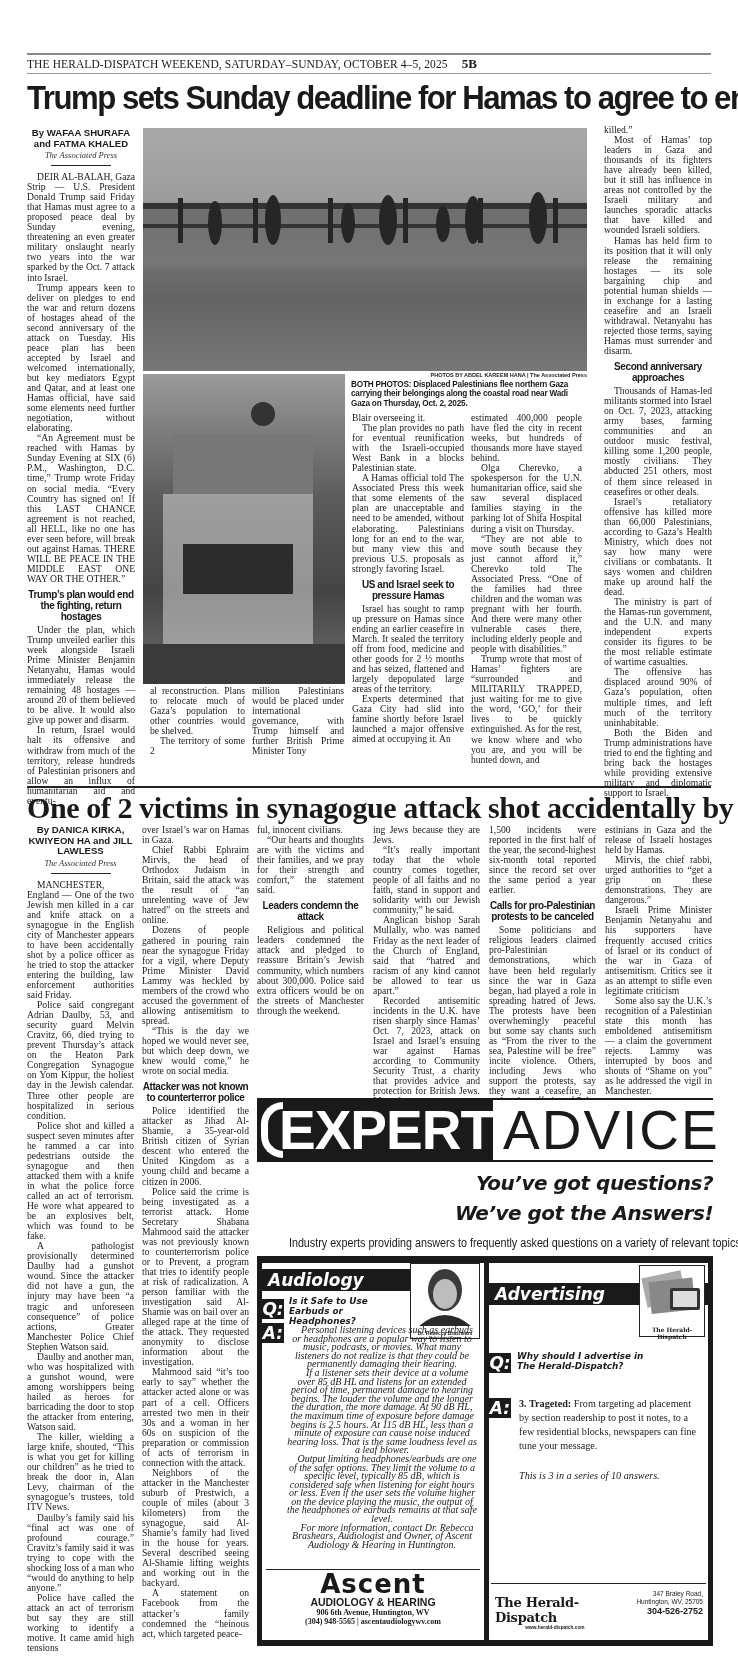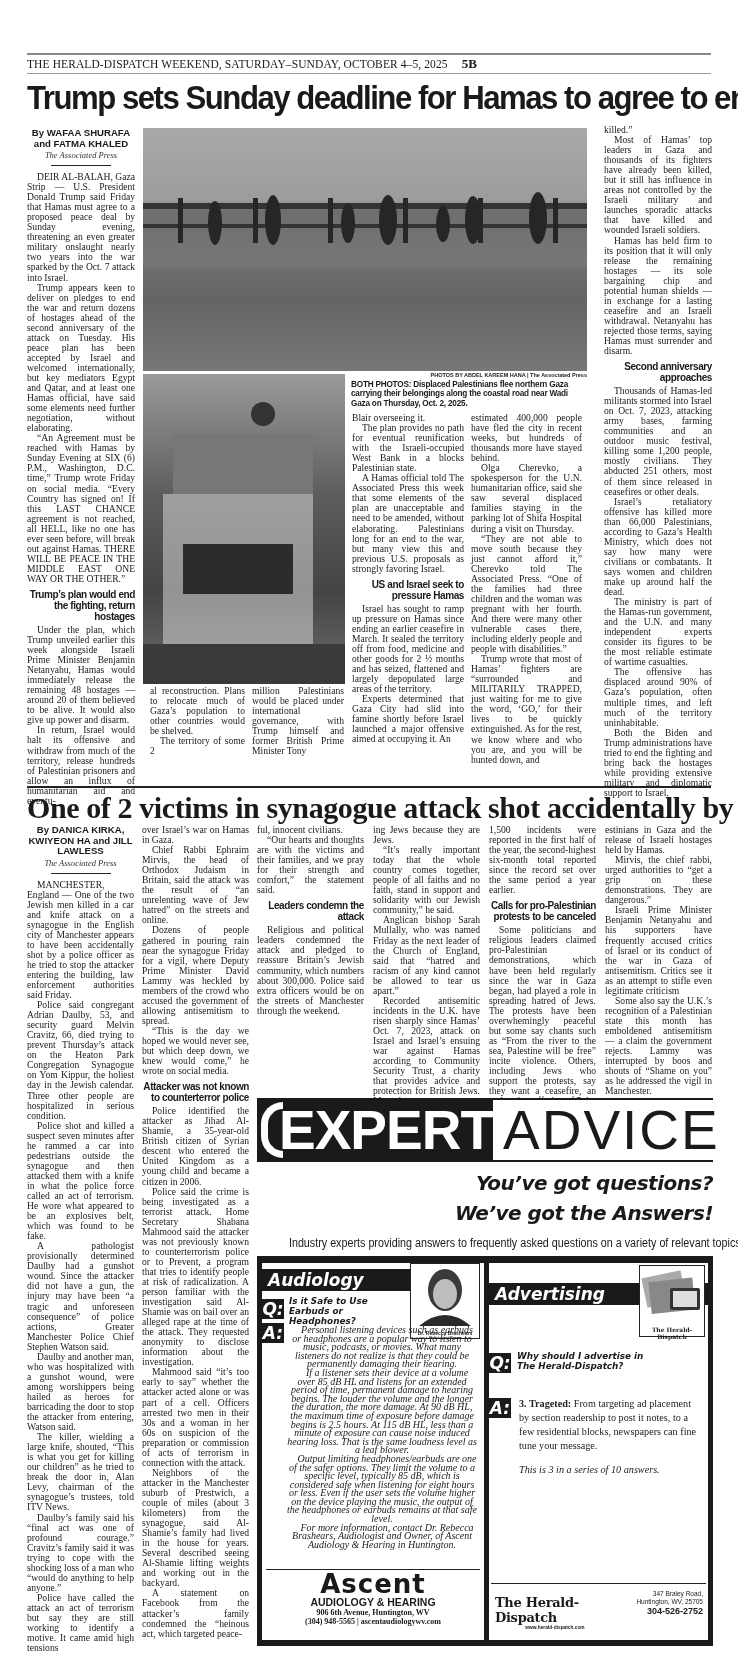--- a/index.html
+++ b/index.html
@@ -9,21 +9,21 @@
 .folio{left:27px;top:56px;width:684px;height:18px;font-size:11.5px;text-align:left;letter-spacing:0.1px;font-family:Liberation Serif, serif}
 .folio .pg{font-weight:bold;margin-left:14px;font-size:13px}
 .rule-folio{left:27px;top:73px;width:684px;height:1px;background:#999}
 .hed1{left:27px;top:78px;width:690px;font-family:"Liberation Sans",sans-serif;font-weight:bold;font-size:33.5px;letter-spacing:-1.6px;transform:scaleX(0.93);transform-origin:left top;white-space:nowrap;line-height:40px}
 .col{position:absolute;font-size:9.6px;line-height:10.05px;text-align:justify;hyphens:auto}
 .col p{text-indent:10px}
 .col p.noind{text-indent:0}
 .byline{font-family:"Liberation Sans",sans-serif;font-weight:bold;font-size:9.6px;text-align:center;line-height:10.5px}
 .agency{font-style:italic;font-size:8.5px;text-align:center;color:#333;margin-top:1px}
 .byrule{width:60px;height:1px;background:#222;margin:5px auto 6px}
-.subhed{font-family:"Liberation Sans",sans-serif;font-weight:bold;font-size:10px;line-height:11px;letter-spacing:-0.4px;margin:5px 0 3px;text-align:right}
+.subhed{font-family:"Liberation Sans",sans-serif;font-weight:bold;font-size:10px;line-height:11px;letter-spacing:-0.4px;margin:5px 0 3px;text-align:center}
 .photo{background:#7a7a7a;overflow:hidden}
 .credit{font-family:"Liberation Sans",sans-serif;font-size:5.5px;font-weight:bold;text-align:right}
 .cutline{font-family:"Liberation Sans",sans-serif;font-size:8.2px;line-height:9.3px;font-weight:bold;letter-spacing:-0.2px}
 .rule-mid{left:27px;top:786px;width:684px;height:2px;background:#222}
 .hed2{left:27px;top:791px;width:690px;font-family:"Liberation Serif",serif;font-size:30px;white-space:nowrap;line-height:34px;letter-spacing:-0.4px}
 .ad{left:257px;top:1098px;width:456px;height:548px}
 .ad-banner{position:absolute;left:0;top:0;width:456px;height:64px;background:#1a1a1a}
 .ad-banner .exp{position:absolute;left:22px;top:2px;font-family:"Liberation Sans",sans-serif;font-weight:bold;font-size:55px;color:#fff;letter-spacing:-1px;line-height:60px}
 .ad-banner .adv{position:absolute;left:236px;top:2px;font-family:"Liberation Sans",sans-serif;font-size:55px;color:#1a1a1a;background:#fff;padding:0 10px;line-height:60px;letter-spacing:2px}
 .ad-leftbracket{position:absolute;left:4px;top:4px;width:22px;height:56px;border:7px solid #fff;border-right:none;border-radius:30px 0 0 30px}
@@ -104,21 +104,21 @@
     <circle cx="120" cy="40" r="12" fill="#333"></circle>
     <rect x="0" y="270" width="202" height="40" fill="#3a3a3a"></rect>
   </svg>
 </div>
 
 <div class="col" style="left:150px;top:686px;width:95px">
   <p class="noind">al reconstruction. Plans to relocate much of Gaza’s population to other countries would be shelved.</p>
   <p>The territory of some 2</p>
 </div>
 <div class="col" style="left:252px;top:686px;width:92px">
-  <p class="noind">million Palestinians would be placed under international governance, with Trump himself and former British Prime Minister Tony</p>
+  <p class="noind">million Palestinians would be placed under international governance, with Trump himself and further British Prime Minister Tony</p>
 </div>
 
 <div class="col" style="left:352px;top:413px;width:112px">
   <p class="noind">Blair overseeing it.</p>
   <p>The plan provides no path for eventual reunification with the Israeli-occupied West Bank in a blocks Palestinian state.</p>
   <p>A Hamas official told The Associated Press this week that some elements of the plan are unacceptable and need to be amended, without elaborating. Palestinians long for an end to the war, but many view this and previous U.S. proposals as strongly favoring Israel.</p>
   <div class="subhed">US and Israel seek to pressure Hamas</div>
   <p>Israel has sought to ramp up pressure on Hamas since ending an earlier ceasefire in March. It sealed the territory off from food, medicine and other goods for 2 ½ months and has seized, flattened and largely depopulated large areas of the territory.</p>
   <p>Experts determined that Gaza City had slid into famine shortly before Israel launched a major offensive aimed at occupying it. An</p>
 </div>
@@ -248,21 +248,21 @@
           <rect x="33" y="25" width="24" height="16" fill="#ddd"></rect>
         </svg>
         <div style="font-family:'DejaVu Serif',serif;font-size:6px;font-weight:bold;text-align:center">The Herald-Dispatch</div>
       </div>
       <div class="qa-badge" style="left:0;top:90px">Q:</div>
       <div class="qtext" style="left:28px;top:88px;width:130px">Why should I advertise in The Herald-Dispatch?</div>
       <div class="qa-badge" style="left:0;top:135px">A:</div>
       <div style="position:absolute;left:30px;top:134px;width:180px;font-size:10.2px;line-height:14px;color:#222">
         <b>3. Trageted:</b>
         <span>From targeting ad placement by section readership to post it notes, to a few residential blocks, newspapers can fine tune your message.</span>
-        <div style="font-style:italic;margin-top:10px">This is 3 in a series of 10 answers.</div>
+        <div style="font-style:italic;margin-top:16px">This is 3 in a series of 10 answers.</div>
       </div>
       <div style="position:absolute;left:2px;top:320px;width:215px;height:1px;background:#222"></div>
       <div style="position:absolute;left:6px;top:332px;width:120px">
         <div class="hd-logo">The Herald-Dispatch</div>
         <div style="font-family:'Liberation Sans',sans-serif;font-size:4.8px;font-weight:bold;text-align:center">www.herald-dispatch.com</div>
       </div>
       <div style="position:absolute;left:128px;top:327px;width:86px;text-align:right;font-family:'Liberation Sans',sans-serif;font-size:6.5px;line-height:8px">
         <div>347 Braley Road,</div>
         <div>Huntington, WV, 25705</div>
         <div style="font-weight:bold;font-size:9px;line-height:11px">304-526-2752</div>

